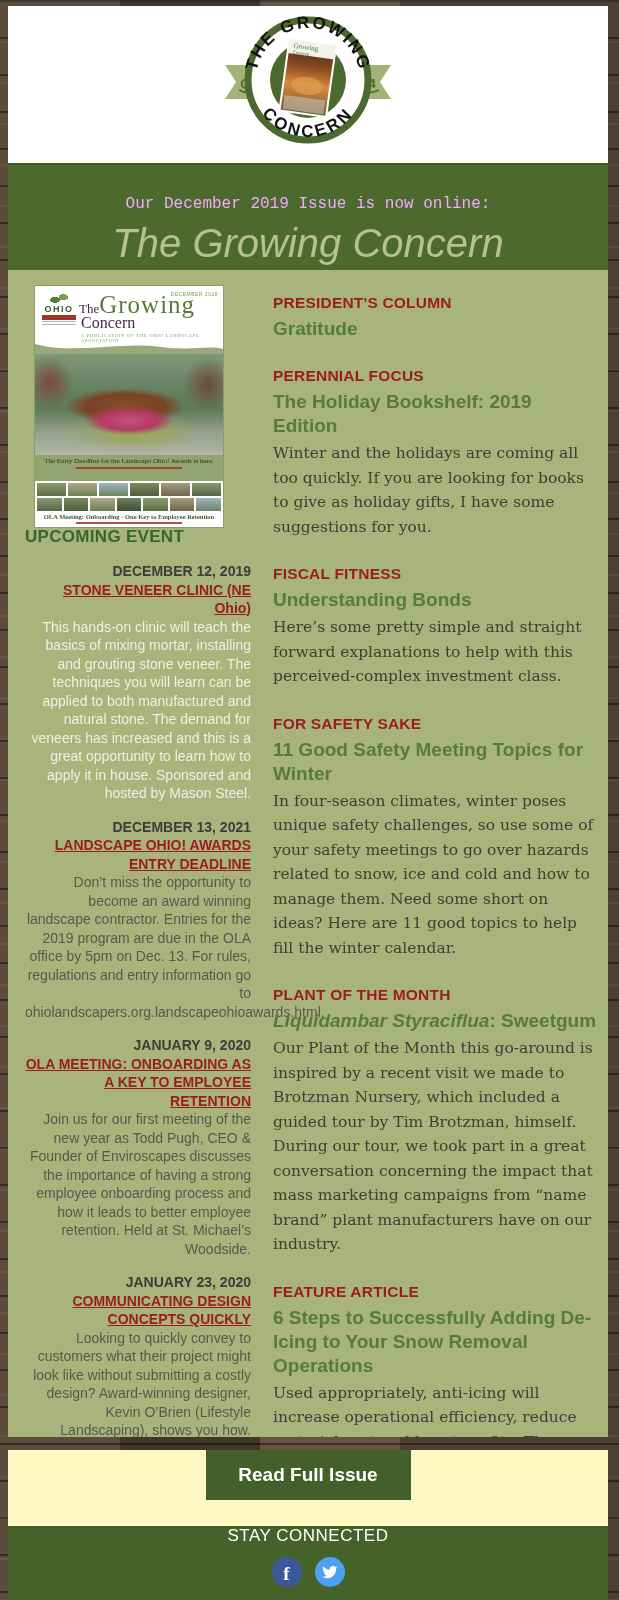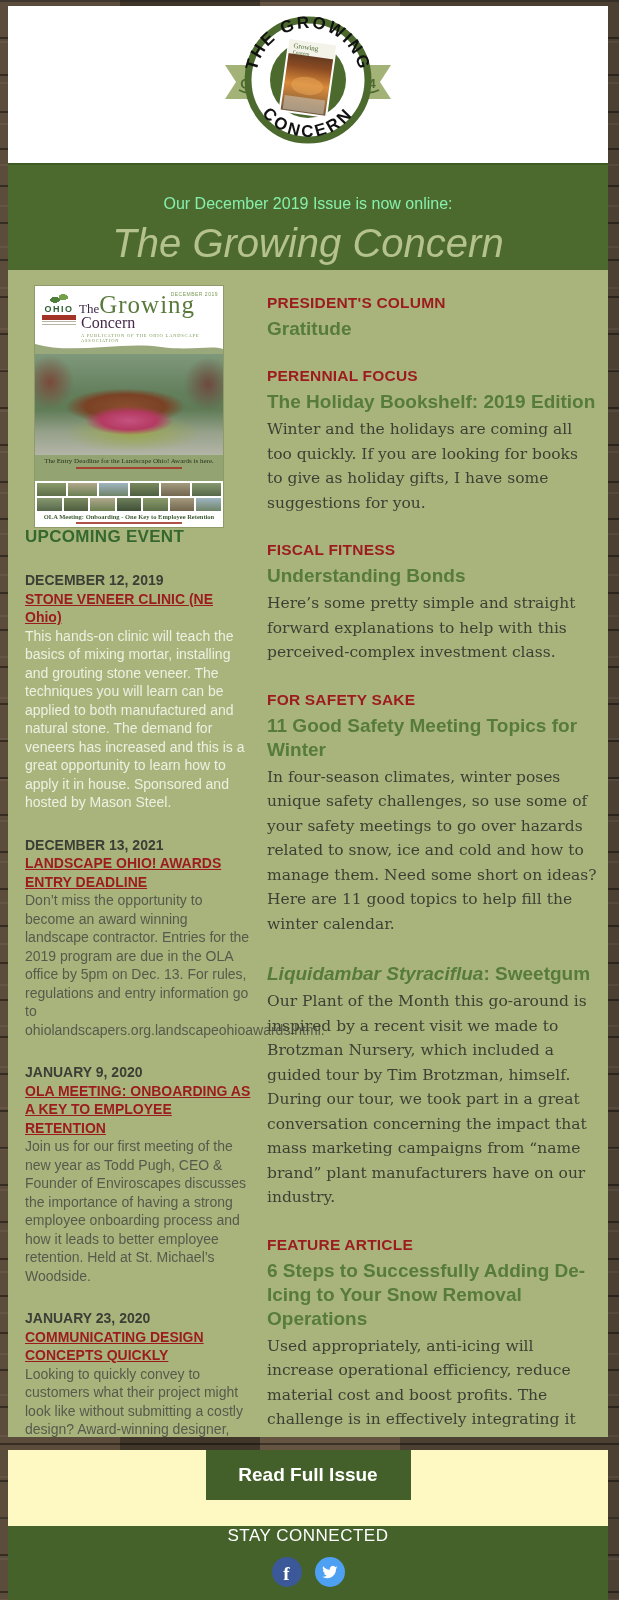--- a/index.html
+++ b/index.html
@@ -13,25 +13,25 @@
       repeating-linear-gradient(90deg, #5c4c3b 0 120px, #41362a 120px 260px, #665442 260px 400px, #4c4033 400px 619px);
   }
   .page { position: relative; margin: 4px 11px 18px 8px; width: 600px; }
 
   
   .header-white { background: #ffffff; height: 159px; border-bottom: 2px solid #3e5b26; }
   .logo-svg { display: block; margin: 6px auto 0; }
 
   
   .banner { background: #4c6a2e; height: 105px; text-align: center; padding-top: 30px; }
-  .banner-kicker { color: #86efac; font-family: Liberation Sans, sans-serif; font-size: 16px; }
+  .banner-kicker { color: #f0abfc; font-family: Liberation Mono, monospace; font-size: 16px; }
   .banner-title { color: #b5c28e; font-family: Liberation Sans, sans-serif; font-style: italic; font-size: 40px; margin-top: 8px; }
 
   
-  .main { background: #a9b47c; height: 1167px; overflow: hidden; display: flex; padding: 16px 10px 0 17px; gap: 16px; }
+  .main { background: #a9b47c; height: 1167px; overflow: hidden; display: flex; padding: 16px 10px 0 17px; gap: 22px; }
   .left-col { width: 226px; flex: none; }
   .right-col { flex: 1; padding-top: 8px; }
 
   
   .cover { width: 188px; margin-left: 10px; background: #ffffff; box-shadow: 0 0 0 1px #8e9a68; }
   .cover-header { position: relative; height: 55px; padding: 6px 4px 0 44px; }
   .ohio-logo { position: absolute; left: 7px; top: 7px; width: 34px; text-align: center; }
   .ohio-icon { width: 22px; height: 11px; margin: 0 auto;
     background:
       radial-gradient(ellipse 8px 5px at 32% 62%, #4f7d3a 59%, transparent 60%),
@@ -65,21 +65,21 @@
   .t2 { background: linear-gradient(180deg,#9fb4c0,#6f8468); }
   .t3 { background: linear-gradient(180deg,#7b8a5d,#4e5e41); }
   .t4 { background: linear-gradient(180deg,#a39a7e,#72664f); }
   .t5 { background: linear-gradient(180deg,#879970,#56684a); }
   .t6 { background: linear-gradient(180deg,#6e7f5a,#3f4f38); }
   .cover-band2 { height: 16px; text-align: center; padding-top: 2px; }
   .cb2-text { font-size: 6.5px; font-weight: bold; color: #3e5a33; font-family: "Liberation Serif", serif; }
 
   
   .upcoming-heading { margin-top: 0; font-size: 17px; font-weight: bold; color: #35682f; letter-spacing: .3px; }
-  .event { margin-top: 24px; font-size: 14px; line-height: 18.5px; }
+  .event { margin-top: 15px; font-size: 14px; line-height: 18.5px; text-align: right; }
   .event-date { font-weight: bold; color: #3b3e35; }
   .event-link { display: block; font-weight: bold; color: #9c1b1f; text-decoration: underline; cursor: pointer; }
   .event-body { color: #565a4c; }
   .event-body.light { color: #eef0e2; }
 
   
   .section { margin-bottom: 26px; }
   .section-heading { font-size: 15.5px; font-weight: bold; color: #9c1b1f; letter-spacing: .2px; margin-bottom: 5px; }
   .section-subtitle { font-size: 19px; font-weight: bold; color: #567b3a; line-height: 24px; margin-bottom: 3px; }
   .subtitle-italic { font-style: italic; }
@@ -253,20 +253,21 @@
         <div class="section-body">Here’s some pretty simple and straight forward explanations to help with this perceived-complex investment class.</div>
       </div>
 
       <div class="section">
         <div class="section-heading">FOR SAFETY SAKE</div>
         <div class="section-subtitle">11 Good Safety Meeting Topics for Winter</div>
         <div class="section-body">In four-season climates, winter poses unique safety challenges, so use some of your safety meetings to go over hazards related to snow, ice and cold and how to manage them. Need some short on ideas? Here are 11 good topics to help fill the winter calendar.</div>
       </div>
 
       <div class="section">
+        <div class="section-heading">PLANT OF THE MONTH</div>
         <div class="section-subtitle"><span class="subtitle-italic">Liquidambar Styraciflua</span><span>: Sweetgum</span></div>
         <div class="section-body">Our Plant of the Month this go-around is inspired by a recent visit we made to Brotzman Nursery, which included a guided tour by Tim Brotzman, himself. During our tour, we took part in a great conversation concerning the impact that mass marketing campaigns from “name brand” plant manufacturers have on our industry.</div>
       </div>
 
       <div class="section">
         <div class="section-heading">FEATURE ARTICLE</div>
         <div class="section-subtitle">6 Steps to Successfully Adding De-Icing to Your Snow Removal Operations</div>
         <div class="section-body">Used appropriately, anti-icing will increase operational efficiency, reduce material cost and boost profits. The challenge is in effectively integrating it into your operations.</div>
       </div>
 

